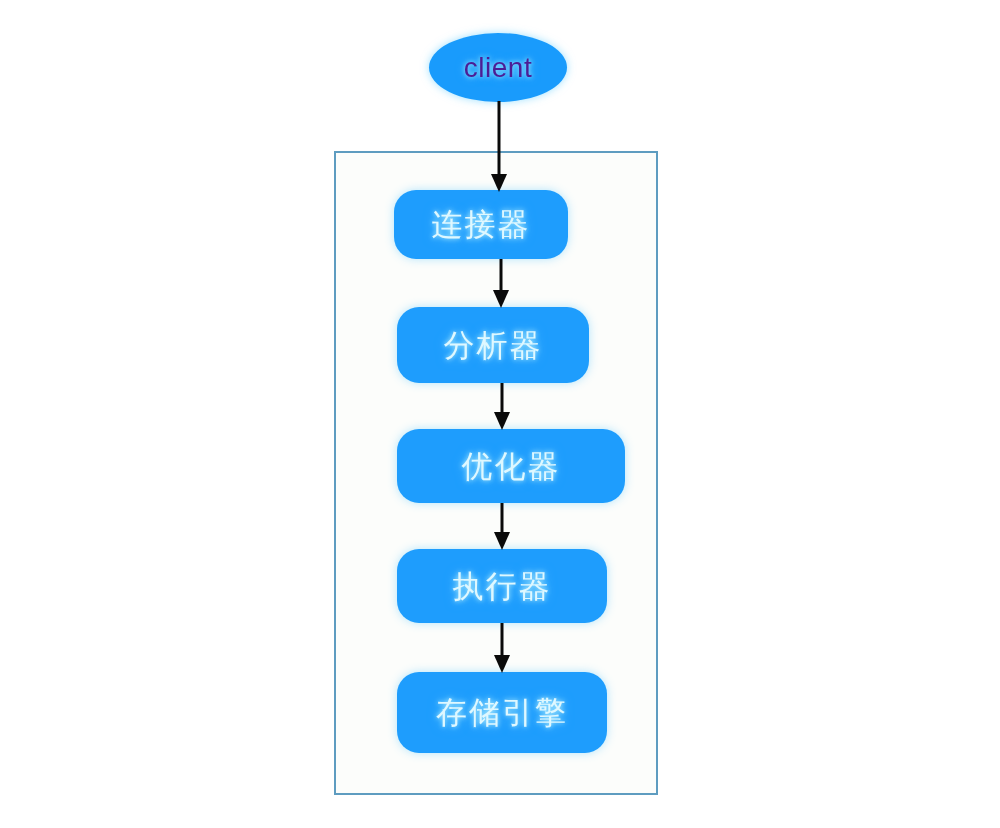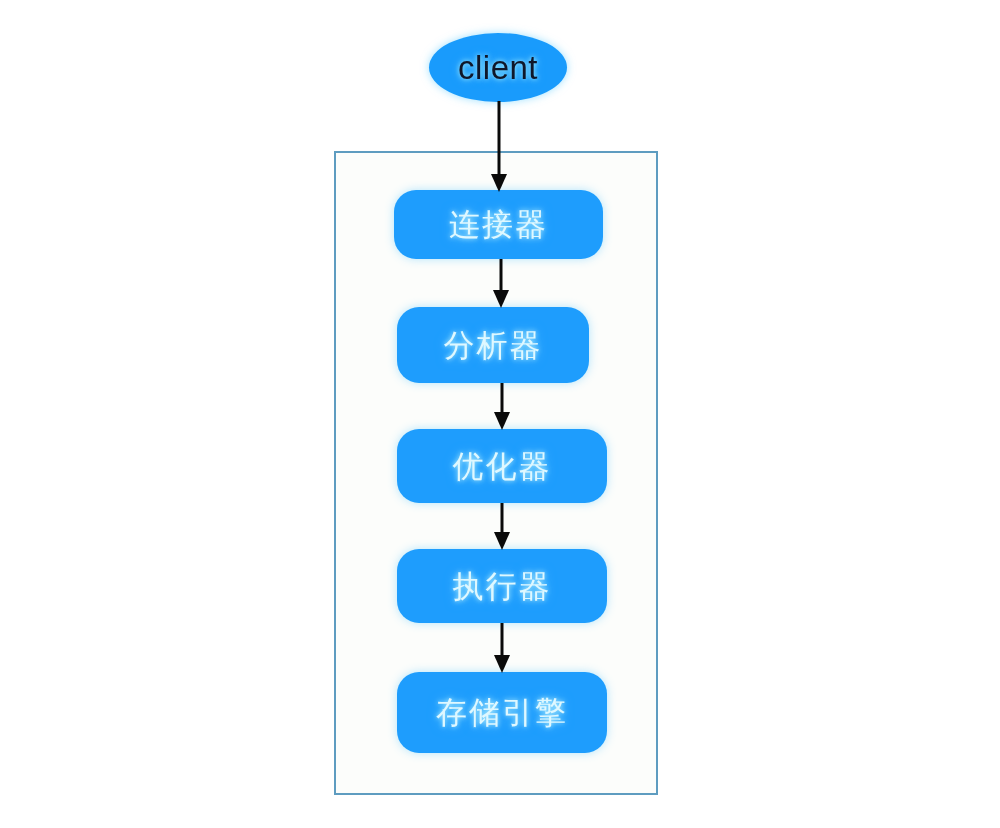--- a/index.html
+++ b/index.html
@@ -26,22 +26,22 @@
     width: 138px;
     height: 69px;
     border-radius: 50%;
     background: #199BFC;
     display: flex;
     align-items: center;
     justify-content: center;
     box-shadow: 0 0 9px rgba(80, 200, 255, 0.55);
   }
   .client-label {
-    font-size: 33px;
-    color: #0f172a;
+    font-size: 28px;
+    color: #4c1d95;
     letter-spacing: 0.5px;
     text-shadow: 0 0 5px rgba(180,245,255,0.95), 0 0 10px rgba(120,220,255,0.6);
     line-height: 1;
   }
 
   
   .server-container {
     position: absolute;
     left: 334px;
     top: 151px;
@@ -65,23 +65,23 @@
   .stage-label {
     font-size: 31px;
     font-weight: 500;
     color: #DFF8FF;
     letter-spacing: 2px;
     text-shadow: 0 0 5px rgba(200,248,255,0.95), 0 0 11px rgba(130,225,255,0.65);
     line-height: 1;
     white-space: nowrap;
   }
 
-  .stage-1 { left: 394px; top: 190px; width: 209px; height: 69px; }
+  .stage-1 { left: 394px; top: 190px; width: 174px; height: 69px; }
   .stage-2 { left: 397px; top: 307px; width: 192px; height: 76px; }
-  .stage-3 { left: 397px; top: 429px; width: 210px; height: 74px; }
+  .stage-3 { left: 397px; top: 429px; width: 228px; height: 74px; }
   .stage-4 { left: 397px; top: 549px; width: 210px; height: 74px; }
   .stage-5 { left: 397px; top: 672px; width: 210px; height: 81px; }
 
   
   .arrow {
     position: absolute;
     left: 0;
     top: 0;
     width: 1000px;
     height: 828px;

